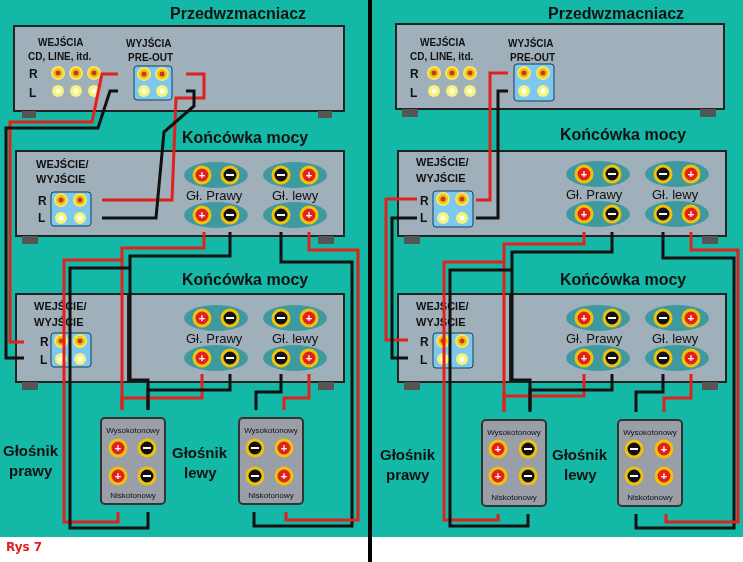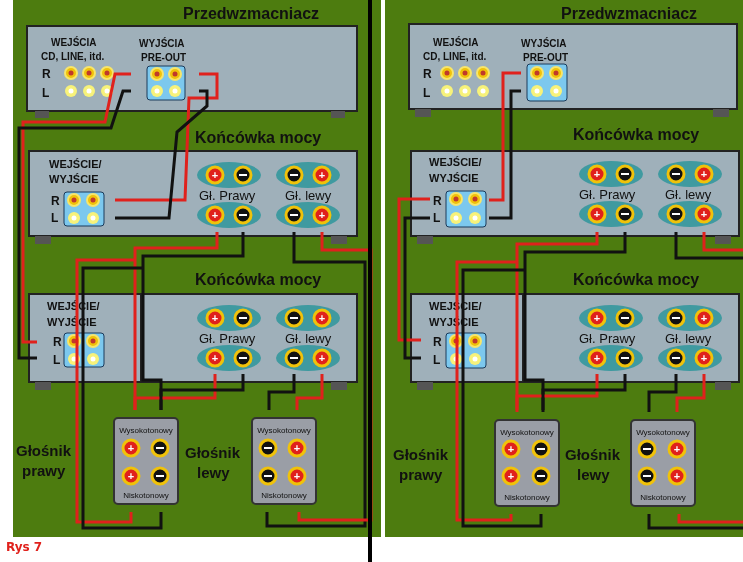--- a/index.html
+++ b/index.html
@@ -1,17 +1,17 @@
 <!DOCTYPE html>
 <html><head>
 <meta charset="utf-8">
 <style>
   html, body { margin:0; padding:0; }
   body { width:743px; height:562px; background:#ffffff; position:relative; overflow:hidden; font-family:"Liberation Sans", sans-serif; }
-  .panel { position:absolute; top:0; height:537px; background:#4d7c0f;margin-left:13px; }
+  .panel { position:absolute; top:0; height:537px; background:#14b8a6; }
   #p7 { left:0; width:368px; }
   #p8 { left:372px; width:371px; }
   .divider { position:absolute; left:368px; top:0; width:4px; height:562px; background:#000; }
   .caption { position:absolute; top:540px; font-weight:bold; font-size:12px; color:#e0211c; font-family:"DejaVu Sans", sans-serif; }
   svg { position:absolute; left:0; top:0; }
   .t { font-family:"Liberation Sans", sans-serif; font-weight:bold; fill:#111; }
 </style>
 </head>
 <body>
 

